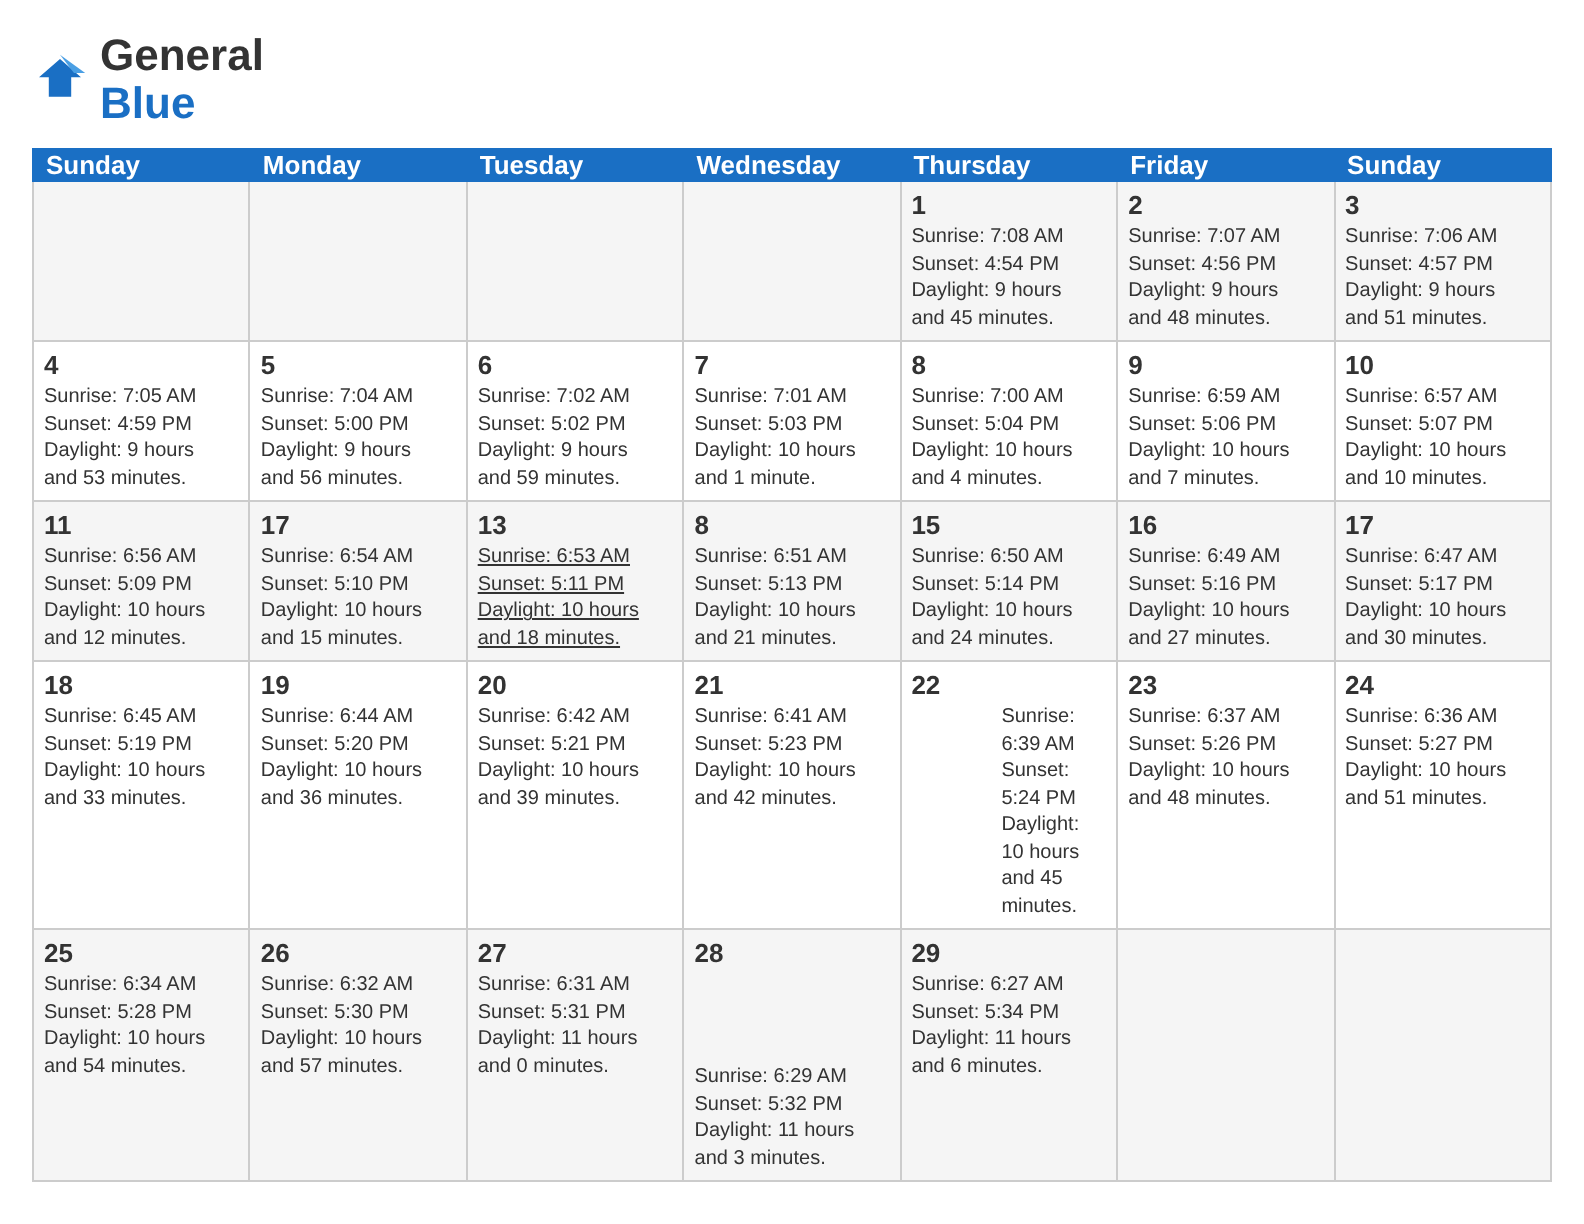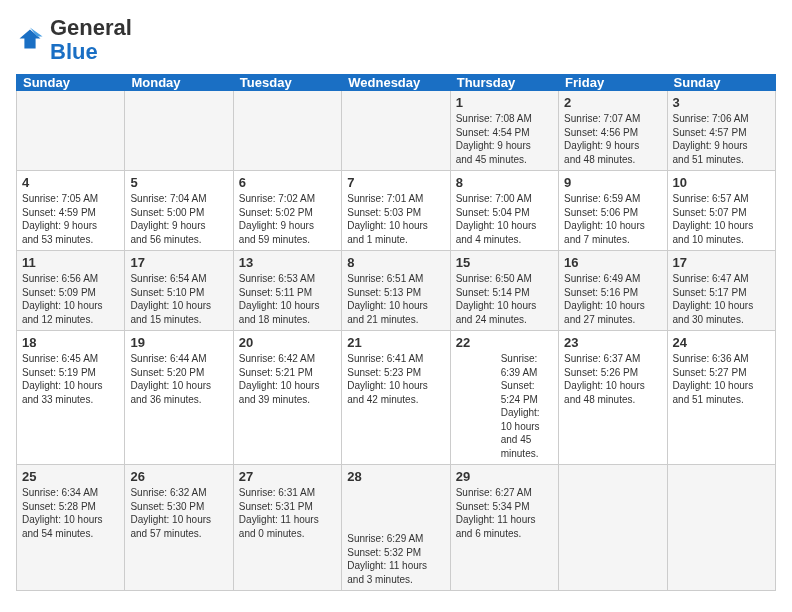--- a/index.html
+++ b/index.html
@@ -201,21 +201,21 @@
         </td>
         <td>
           <span class="day-number">17</span>
           <div class="day-info" style="white-space: pre-line;">Sunrise: 6:54 AM
 Sunset: 5:10 PM
 Daylight: 10 hours
 and 15 minutes.</div>
         </td>
         <td>
           <span class="day-number">13</span>
-          <div class="day-info" style="white-space: pre-line;">Sunrise: 6:53 AM
+          <div class="day-info" style="white-space: pre-line; text-decoration: underline;">Sunrise: 6:53 AM
 Sunset: 5:11 PM
 Daylight: 10 hours
 and 18 minutes.</div>
         </td>
         <td>
           <span class="day-number">8</span>
           <div class="day-info" style="white-space: pre-line;">Sunrise: 6:51 AM
 Sunset: 5:13 PM
 Daylight: 10 hours
 and 21 minutes.</div>

